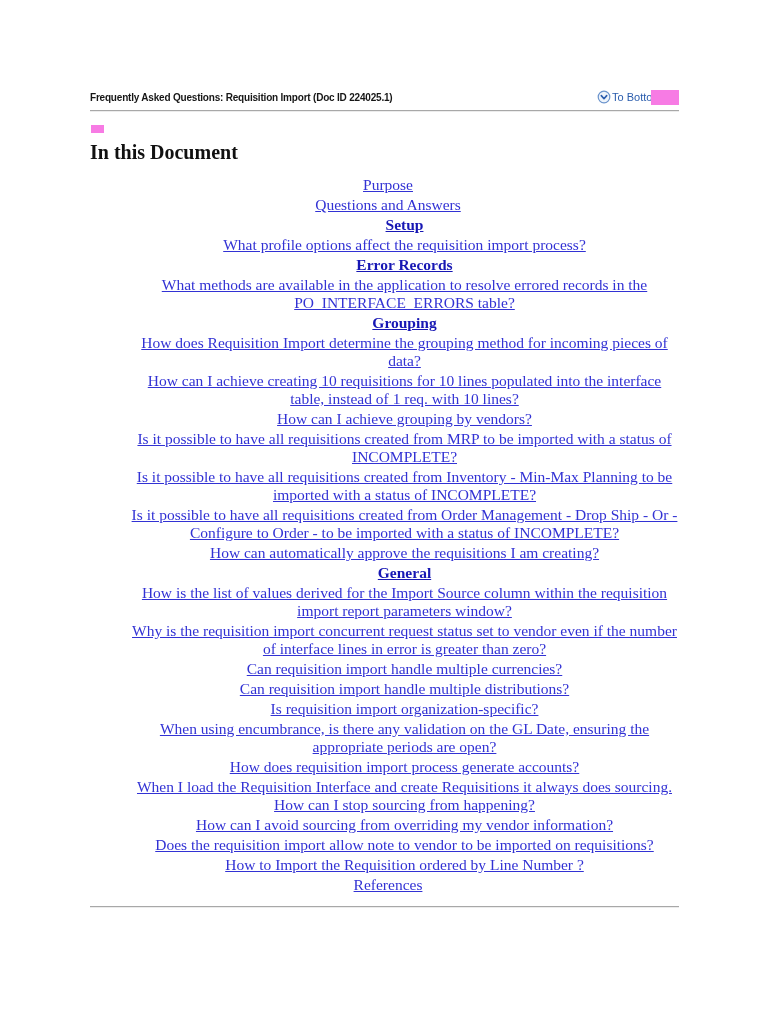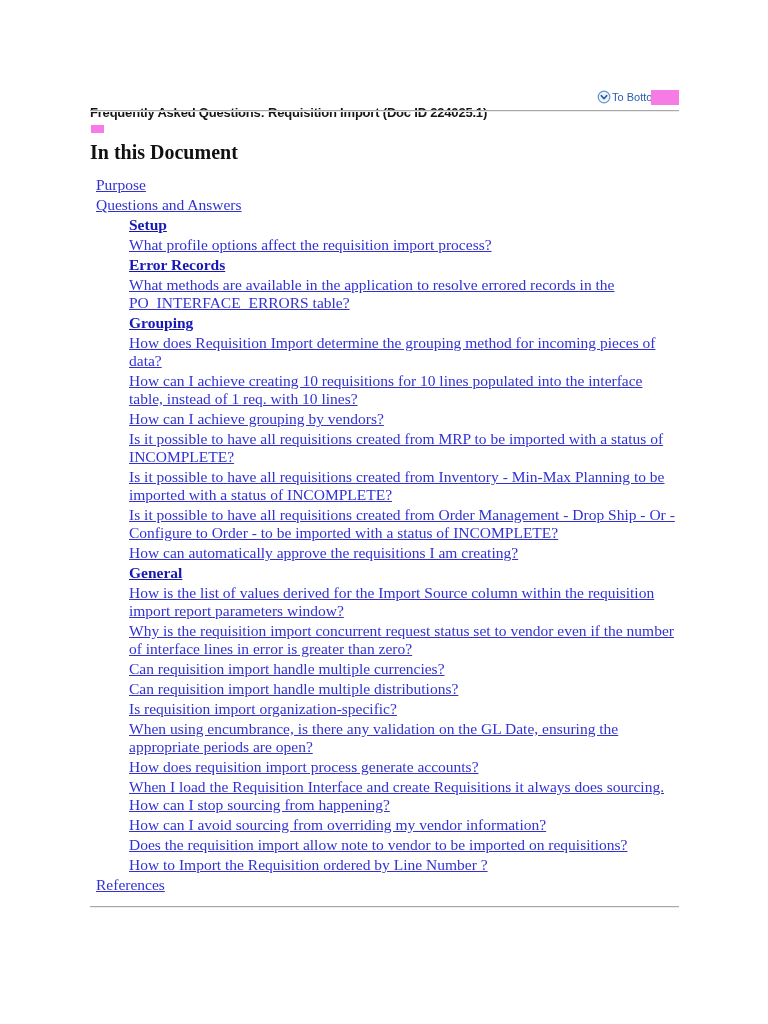--- a/index.html
+++ b/index.html
@@ -4,24 +4,24 @@
 <style>
   * { margin: 0; padding: 0; box-sizing: border-box; }
   html, body { background: #ffffff; }
   body {
     width: 768px; height: 1024px;
     position: relative;
     overflow: hidden;
     font-family: "Liberation Serif", serif;
   }
   .doc-title {
-    position: absolute; left: 90px; top: 105px;
+    position: absolute; left: 90px; top: 92px;
     font-family: "Liberation Sans", sans-serif;
     font-weight: bold;
-    font-size: 13px;
+    font-size: 10px;
     letter-spacing: -0.2px;
     color: var(--title-color, #161616);
     white-space: nowrap;
   }
   .to-bottom {
     position: absolute; left: 597px; top: 90px;
     display: flex; align-items: center; gap: 1px;
     font-family: "Liberation Sans", sans-serif;
     font-size: 11px;
     color: var(--icon-blue, #2a5cad);
@@ -38,21 +38,21 @@
     background: var(--rule-gray, #a8a8a8);
     border-bottom: 1px solid #ececec;
   }
   .hr-top { top: 110px; }
   .hr-bottom { top: 906px; }
   .section-title {
     position: absolute; left: 90px; top: 141px;
     font-size: 20px; font-weight: bold; color: #111111;
   }
   .toc {
-    position: absolute; left: 90px; top: 176px; width: 590px;
+    position: absolute; left: 90px; top: 176px; width: 590px; text-align: center;
   }
   .toc a {
     display: block;
     font-size: 15.5px;
     line-height: 18px;
     margin-bottom: 2px;
     color: var(--link-blue, #3232d4);
     text-decoration: underline;
     cursor: pointer;
   }

